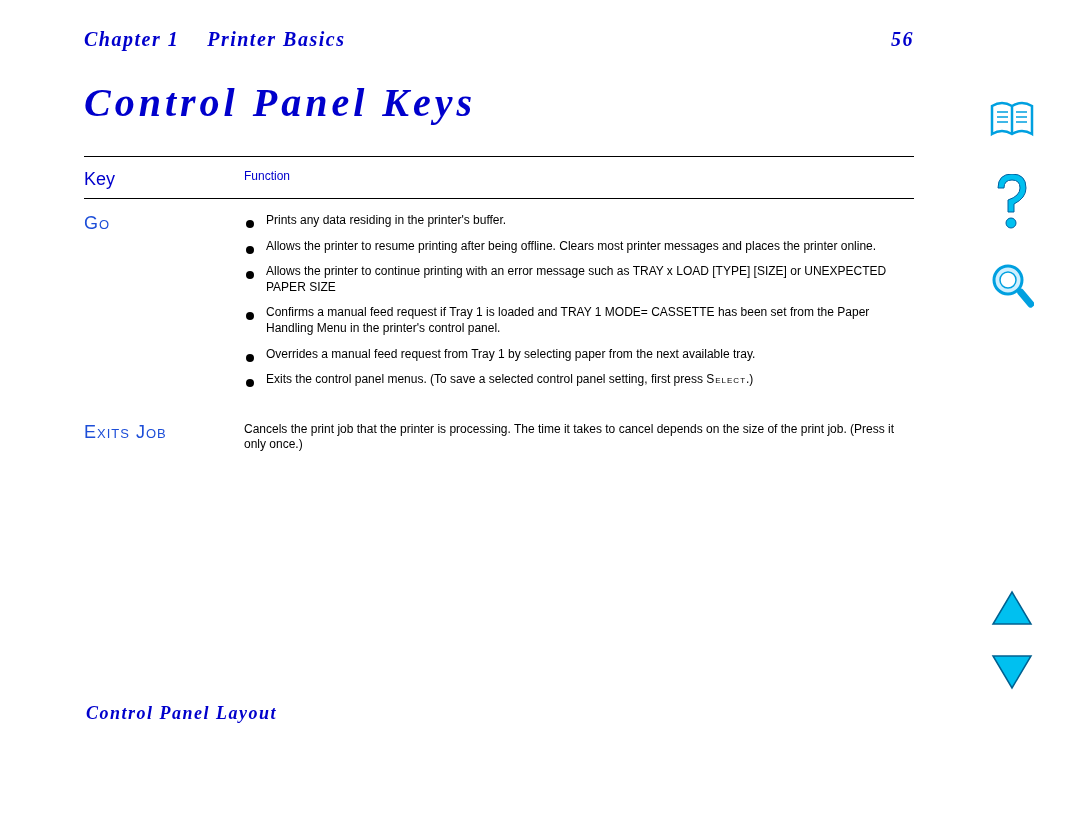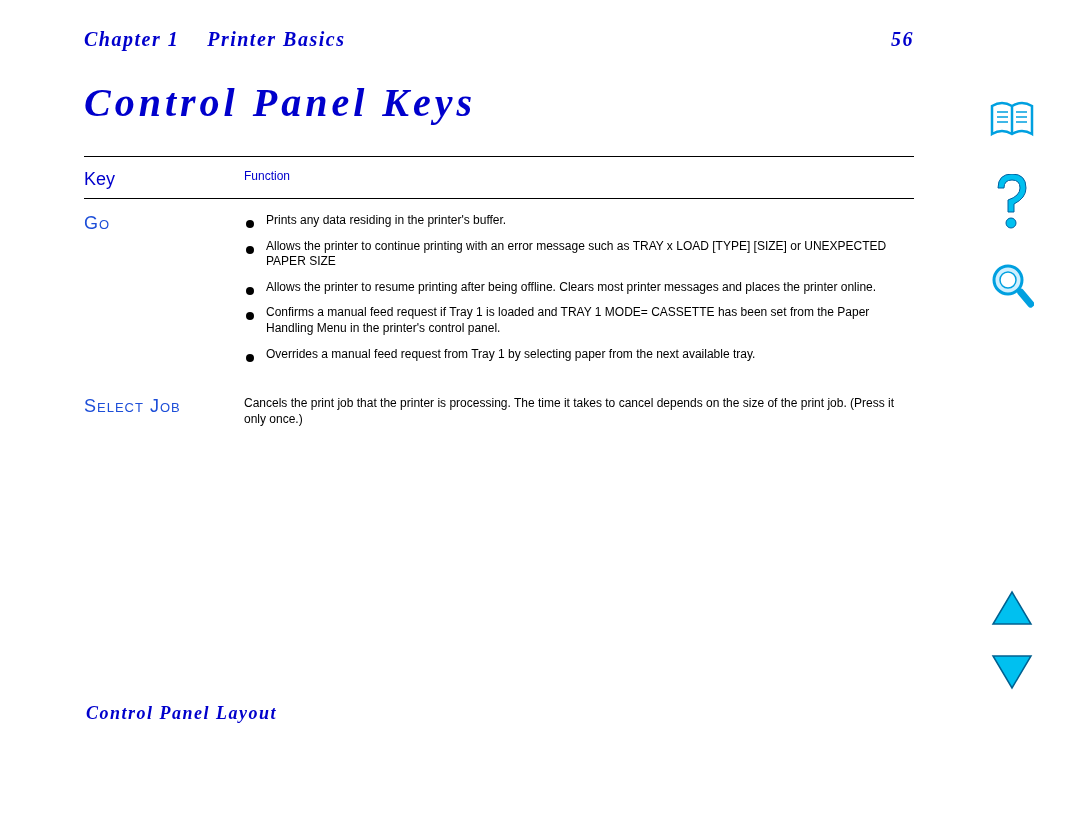--- a/index.html
+++ b/index.html
@@ -147,35 +147,38 @@
     </div>
     <hr class="hr-thin">
 
     <div class="row body-row">
       <div class="col-key">
         <span class="key-name">Go</span>
       </div>
       <div class="col-func">
         <ul class="bullets">
           <li>Prints any data residing in the printer's buffer.</li>
+          <li>Allows the printer to resume printing after being offline. Clears most printer messages and places the printer online.</li>
           <li>
             <span>Allows the printer to continue printing with an error message such as </span><span>TRAY x LOAD [TYPE] [SIZE]</span><span> or </span><span>UNEXPECTED PAPER SIZE</span>
           </li>
-          <li>Allows the printer to resume printing after being offline. Clears most printer messages and places the printer online.</li>
           <li>
             <span>Confirms a manual feed request if Tray 1 is loaded and </span><span>TRAY 1 MODE= CASSETTE</span><span> has been set from the Paper Handling Menu in the printer's control panel.</span>
           </li>
           <li>Overrides a manual feed request from Tray 1 by selecting paper from the next available tray.</li>
+          <li>
+            <span>Exits the control panel menus. (To save a selected control panel setting, first press </span><span class="smallcaps">Select</span><span>.)</span>
+          </li>
         </ul>
       </div>
     </div>
 
     <div class="row cancel-row">
       <div class="col-key">
-        <span class="key-name">Select Job</span>
+        <span class="key-name">Exits Job</span>
       </div>
       <div class="col-func">Cancels the print job that the printer is processing. The time it takes to cancel depends on the size of the print job. (Press it only once.)</div>
     </div>
   </div>
 
   <div class="footer-link">Control Panel Layout</div>
 
   <div class="sidebar">
     <div class="icon-btn">
       <svg width="48" height="42" viewBox="0 0 48 42">

